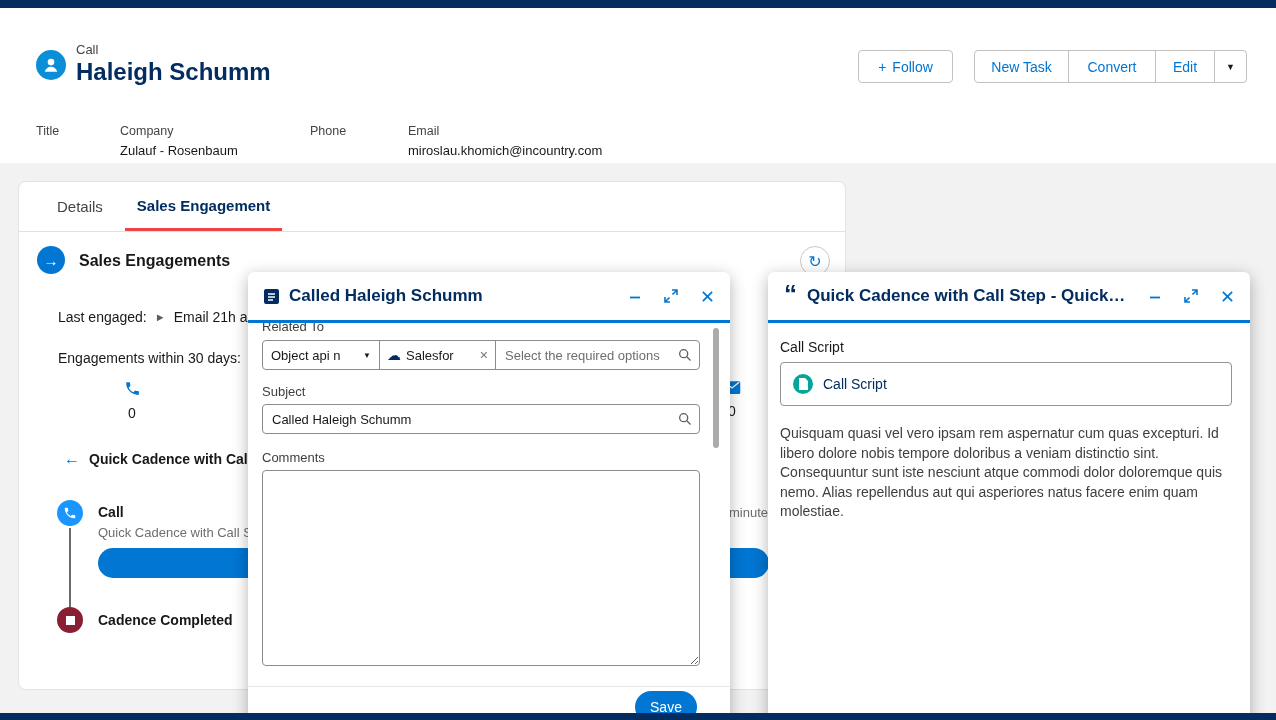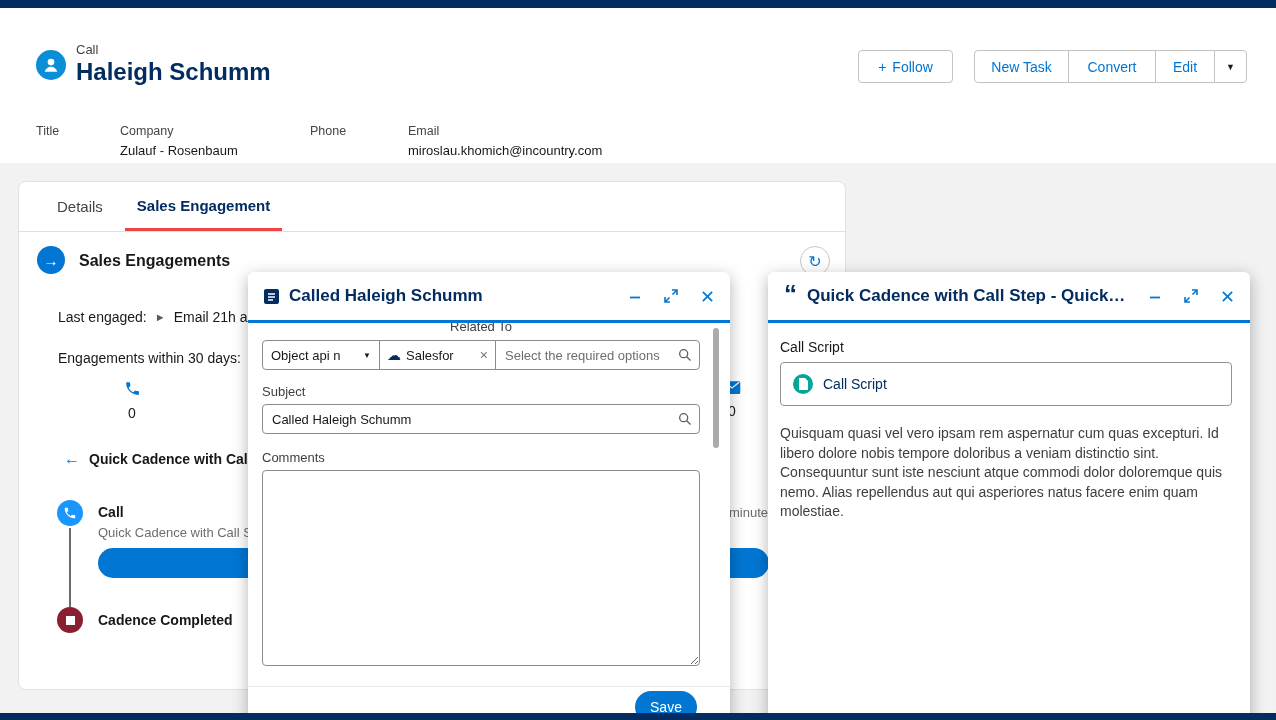--- a/index.html
+++ b/index.html
@@ -68,21 +68,21 @@
   .modal-call { left:248px; }
   .modal-script { left:768px; }
   .m-header { height:48px; display:flex; align-items:center; padding:0 16px; gap:10px; }
   .m-title { flex:1; min-width:0; font-size:17px; font-weight:600; color:#032d60; white-space:nowrap; overflow:hidden; text-overflow:ellipsis; }
   .m-ctrl { width:14px; height:14px; background:none; border:none; color:#0176d3; cursor:pointer; padding:0; margin-left:12px; display:flex; align-items:center; justify-content:center; }
   .brandline { height:3px; background:#0176d3; }
   .quote-glyph { font-size:26px; font-weight:700; color:#032d60; line-height:10px; height:14px; }
 
   .m-body { position:absolute; left:0; right:0; top:51px; bottom:38px; overflow:hidden; padding:0 30px 0 14px; }
   .form-label { font-size:13px; color:#3e3e3c; }
-  .lbl-related { margin-top:-4px;text-align:center; }
+  .lbl-related { margin-top:-4px; }
   .lookup-row { display:flex; margin-top:6px; height:30px; }
   .obj-combobox { width:118px; border:1px solid #8c8c8c; border-radius:4px 0 0 4px; display:flex; align-items:center; padding:0 8px; gap:5px; cursor:pointer; background:#fff; }
   .obj-combobox .txt { flex:1; min-width:0; font-size:13px; color:#181818; white-space:nowrap; overflow:hidden; }
   .obj-combobox .car { font-size:8px; color:#181818; }
   .obj-pill { width:117px; border:1px solid #8c8c8c; margin-left:-1px; display:flex; align-items:center; padding:0 7px; gap:5px; background:#fff; }
   .cloud-g { font-size:14px; color:#032d60; line-height:14px; }
   .obj-pill .txt { flex:1; min-width:0; font-size:13px; color:#181818; white-space:nowrap; overflow:hidden; }
   .pill-x { background:none; border:none; font-size:14px; color:#747474; cursor:pointer; padding:0; }
   .lookup-input-wrap { flex:1; position:relative; margin-left:-1px; }
   .lookup-input-wrap input { width:100%; height:30px; border:1px solid #8c8c8c; border-radius:0 4px 4px 0; padding:0 26px 0 9px; font-size:13px; font-family:inherit; color:#181818; }

